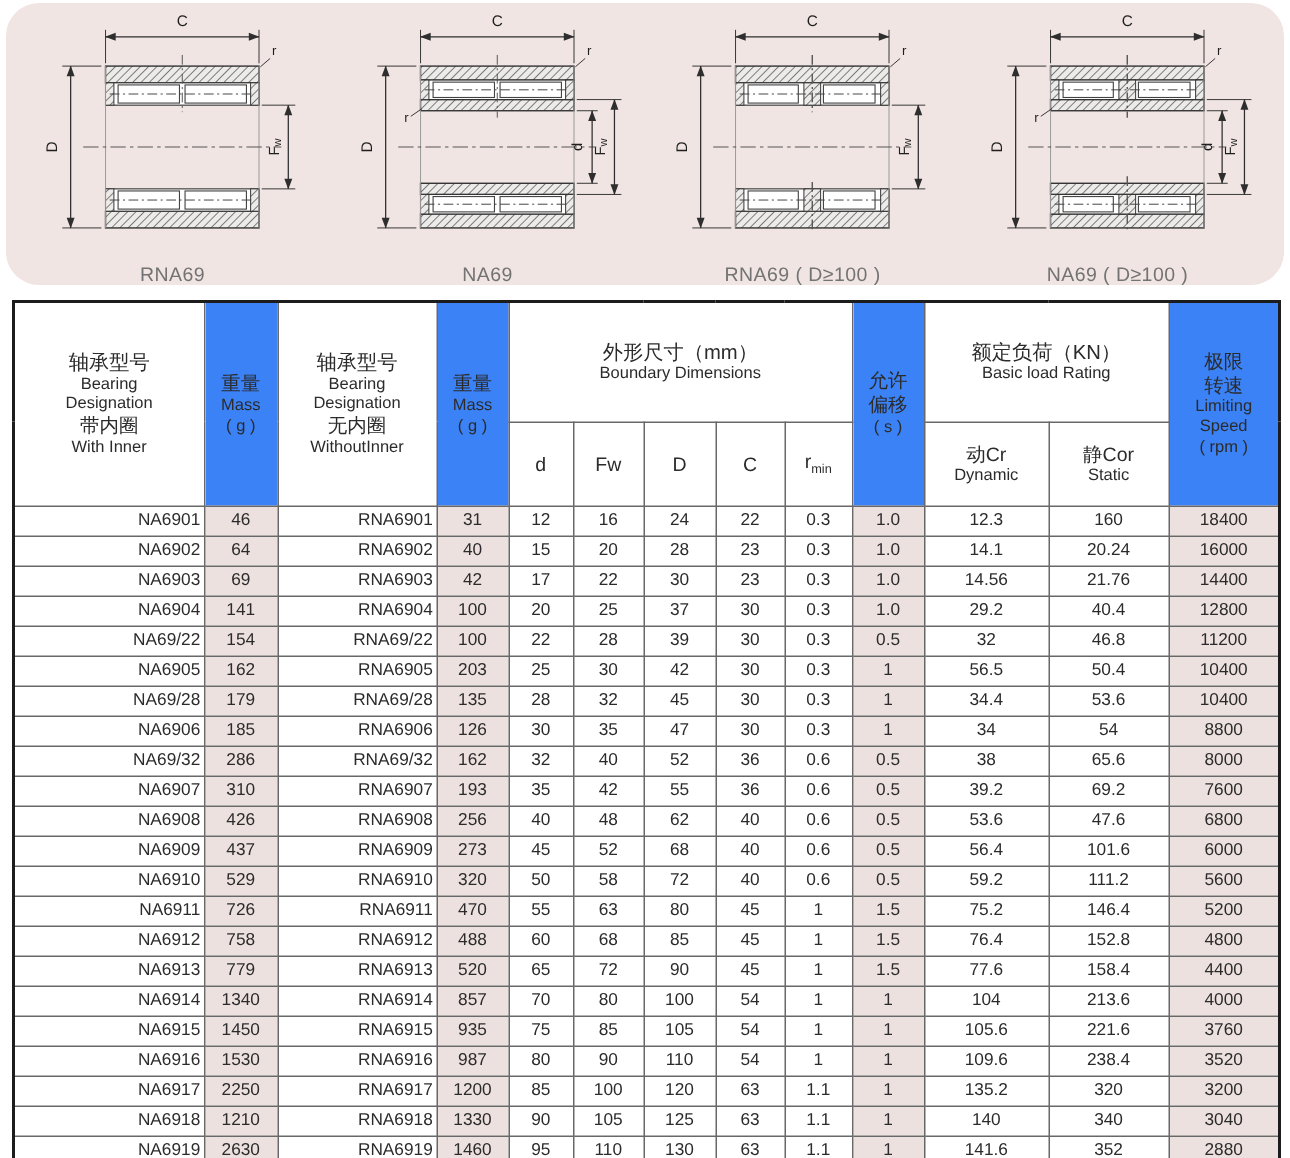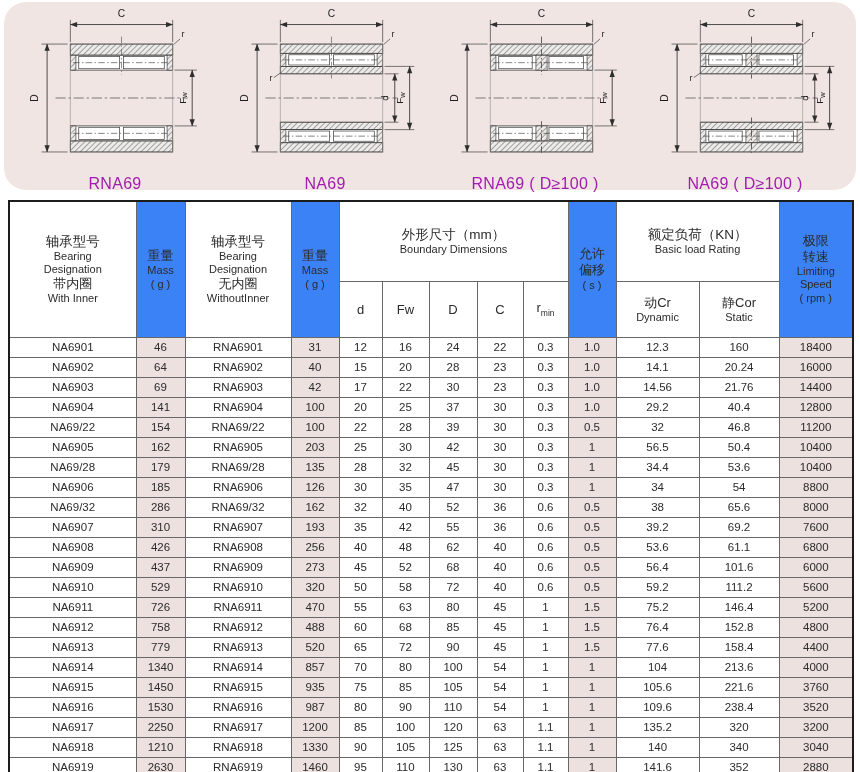--- a/index.html
+++ b/index.html
@@ -5,31 +5,31 @@
   * { margin:0; padding:0; box-sizing:border-box; }
   html,body { width:860px; height:772px; background:#ffffff; overflow:hidden;
     font-family:"Liberation Sans","DejaVu Sans",sans-serif; color:#2b2b2b; }
   .page { position:relative; width:860px; height:772px; }
 
   
   .diagram-panel { position:absolute; left:4px; top:2px; width:852px; height:188px;
     background:#f0e5e2; border-radius:22px;
     display:flex; justify-content:space-evenly; align-items:flex-start; padding-top:3px; }
   figure.diagram { display:flex; flex-direction:column; align-items:center; }
-  figure.diagram figcaption { font-size:16px; color:#a21caf; margin-top:-3px; letter-spacing:.3px; }
+  figure.diagram figcaption { font-size:13px; color:#737373; margin-top:-3px; letter-spacing:.3px; }
   .svg-host { line-height:0; }
 
   
   table.spec-table { position:absolute; left:8px; top:200px; width:844px;
     border-collapse:collapse; table-layout:fixed; background:#fff;
     border:2px solid #1c1c1c; }
   .spec-table th, .spec-table td { border:1px solid #686868; text-align:center;
     vertical-align:middle; font-weight:normal; overflow:hidden; }
   .spec-table td { font-size:11.5px; height:19px; line-height:19px; padding:0 2px; white-space:nowrap; }
-  .spec-table td.desig { text-align:center; }
+  .spec-table td.desig { text-align:right; }
   .pink { background:#ece1de; }
   thead th { background:#fff; }
   thead th.pink { background:#3b82f6; }
   thead .zh  { font-size:13.5px; line-height:16px; }
   thead .zh2 { font-size:13px;   line-height:16px; }
   thead .en  { font-size:11px;   line-height:13px; }
   thead .unit{ font-size:11px;   line-height:14px; }
   thead tr.main th { height:80px; }
   thead tr.sub  th { height:56px; font-size:13px; }
   thead tr.sub sub { font-size:8.5px; }
@@ -483,21 +483,21 @@
           <td class="pink">426</td>
           <td class="desig">RNA6908</td>
           <td class="pink">256</td>
           <td>40</td>
           <td>48</td>
           <td>62</td>
           <td>40</td>
           <td>0.6</td>
           <td class="pink">0.5</td>
           <td>53.6</td>
-          <td>61.1</td>
+          <td>47.6</td>
           <td class="pink">6800</td>
         </tr>
         <tr>
           <td class="desig">NA6909</td>
           <td class="pink">437</td>
           <td class="desig">RNA6909</td>
           <td class="pink">273</td>
           <td>45</td>
           <td>52</td>
           <td>68</td>

